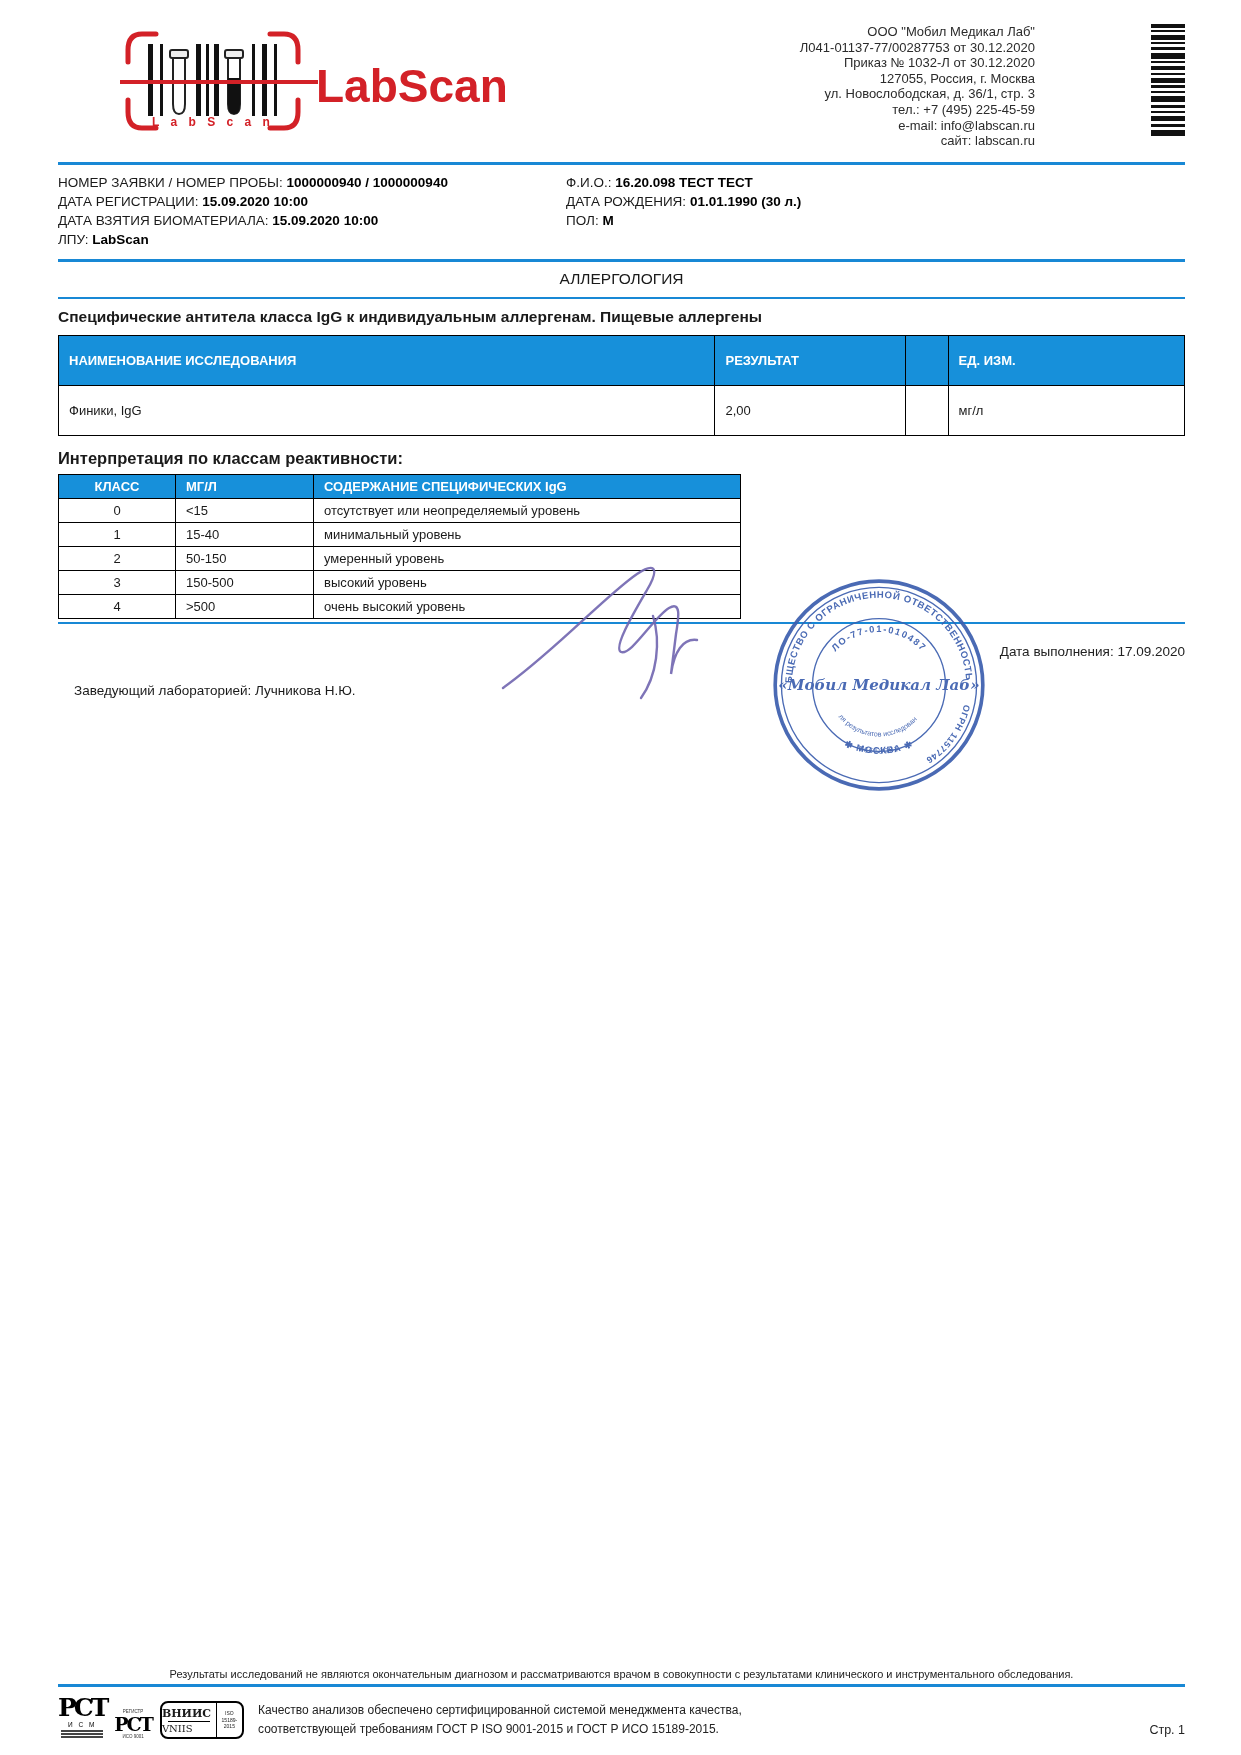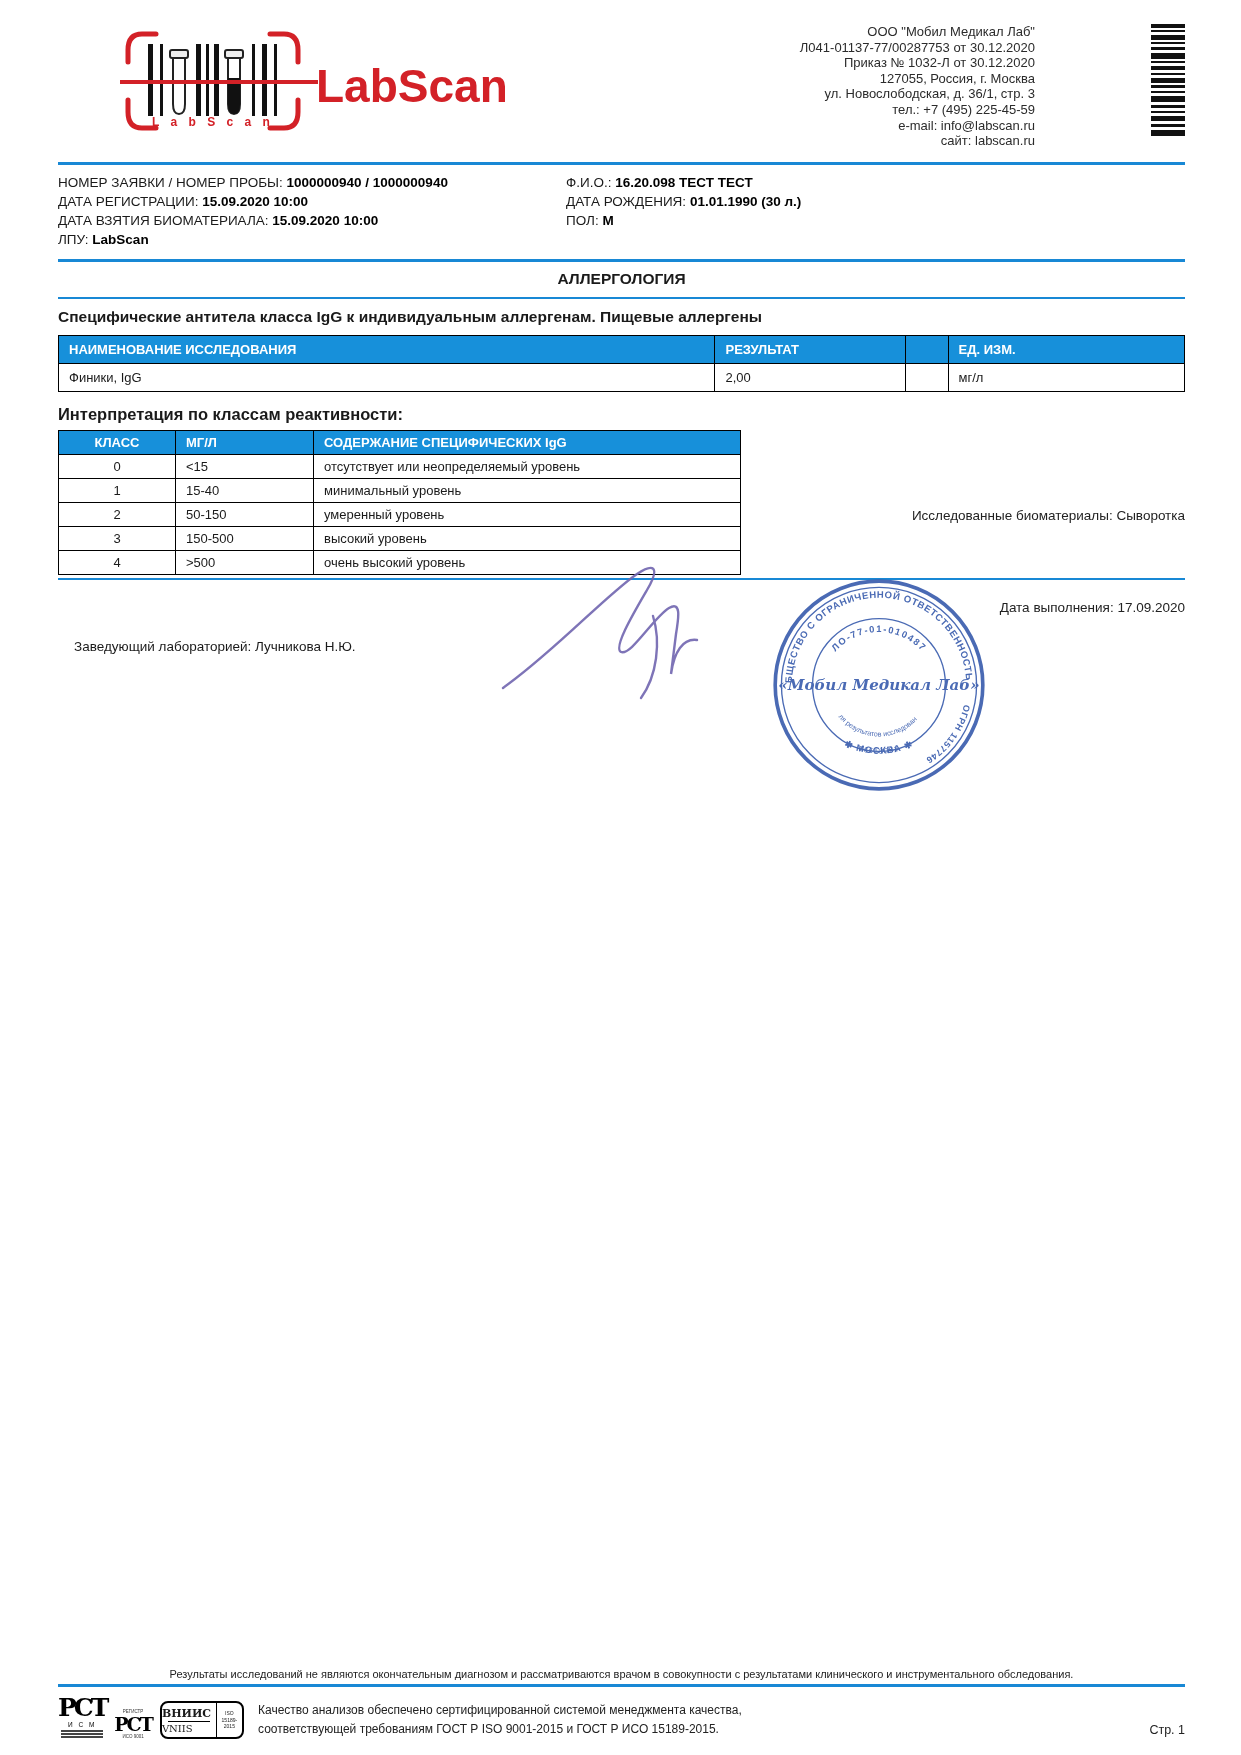--- a/index.html
+++ b/index.html
@@ -22,27 +22,27 @@
   .rule2 { height:2px; background:var(--accent); }
   .rule1 { height:1.5px; background:var(--accent); }
 
   
   .patient { display:flex; padding:8px 0 10px 0; font-size:13.5px; }
   .pcol-left { width:508px; flex:none; }
   .pline { line-height:19px; white-space:nowrap; }
   .pline b { font-weight:700; color:#000; }
 
   
-  .sec-title { text-align:center; font-weight:700; font-size:15.5px; padding:8px 0 9px 0; }
+  .sec-title { text-align:center; font-weight:400; font-size:15.5px; padding:8px 0 9px 0; }
   .sec-sub { font-weight:700; font-size:15.5px; padding:9px 0 9px 0; }
 
   
   table { border-collapse:collapse; }
   .rtable { width:100%; font-size:13px; }
-  .rtable th, .rtable td { border:1.6px solid #000; padding:6px 10px; height:23px; text-align:left; }
+  .rtable th, .rtable td { border:1.6px solid #000; padding:17px 10px; height:23px; text-align:left; }
   .rtable thead th { background:var(--thead); color:#fff; font-weight:700; }
   .itable { width:683px; font-size:13px; margin-top:6px; }
   .itable th, .itable td { border:1.6px solid #000; padding:2px 10px; height:24px; text-align:left; }
   .itable thead th { background:var(--thead); color:#fff; font-weight:700; }
   .itable td.c { text-align:center; }
   .interp-title { font-weight:700; font-size:16.5px; margin:13px 0 6px 0; }
 
   
   .meta { margin-top:52px; }
   .meta-line { text-align:right; font-size:13.5px; line-height:18px; color:#222; }
@@ -255,23 +255,20 @@
           <td>высокий уровень</td>
         </tr>
         <tr>
           <td class="c">4</td>
           <td>&gt;500</td>
           <td>очень высокий уровень</td>
         </tr>
       </tbody>
     </table>
 
-    <div class="meta" style="margin-top:-132px; padding-top:132px;">
-      <div class="meta-line" style="margin-top:-68px">Исследованные биоматериалы: Сыворотка</div>
-    </div>
     <div class="rule2" style="margin-top:3px"></div>
     <div class="meta-line" style="text-align:right; font-size:13.5px; margin-top:19px">Дата выполнения: 17.09.2020</div>
 
     <div class="labhead">Заведующий лабораторией: Лучникова Н.Ю.</div>
   </div>
 
   <svg class="signature-svg" width="230" height="150" viewBox="0 0 230 150">
     <g fill="none" stroke="#7166b0" stroke-width="2.4" stroke-linecap="round" opacity="0.9">
       <path d="M8,132 C60,95 110,40 142,18 C158,7 166,10 152,34 C138,58 118,92 126,96 C136,100 158,62 174,52 C186,45 184,60 181,78 L176,118 C179,96 188,82 202,84"></path>
       <path d="M158,60 C166,86 162,120 146,142"></path>

